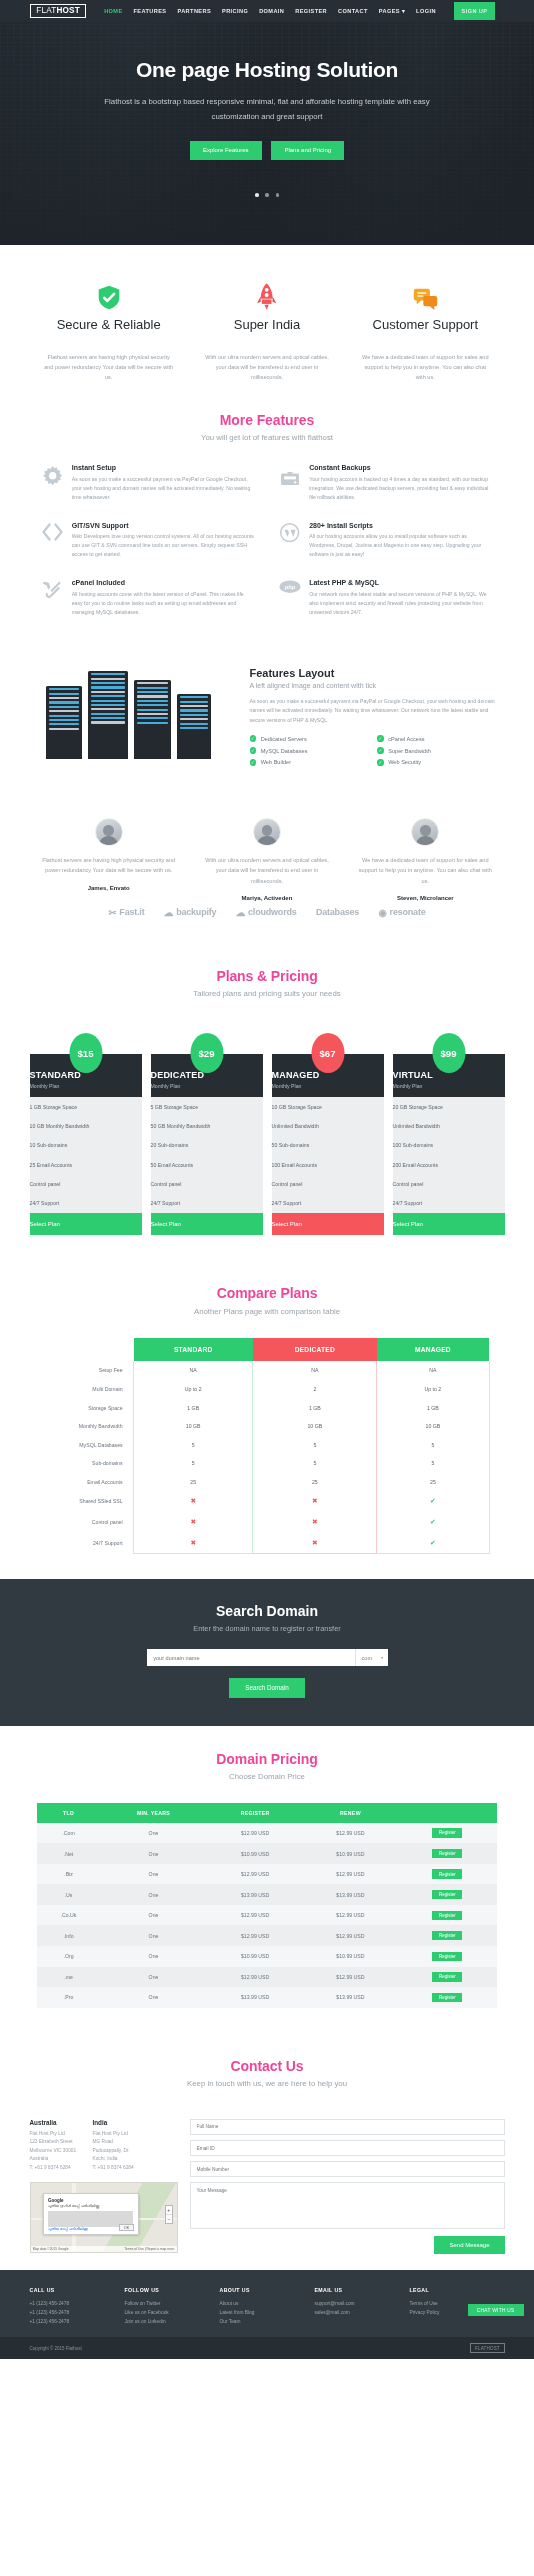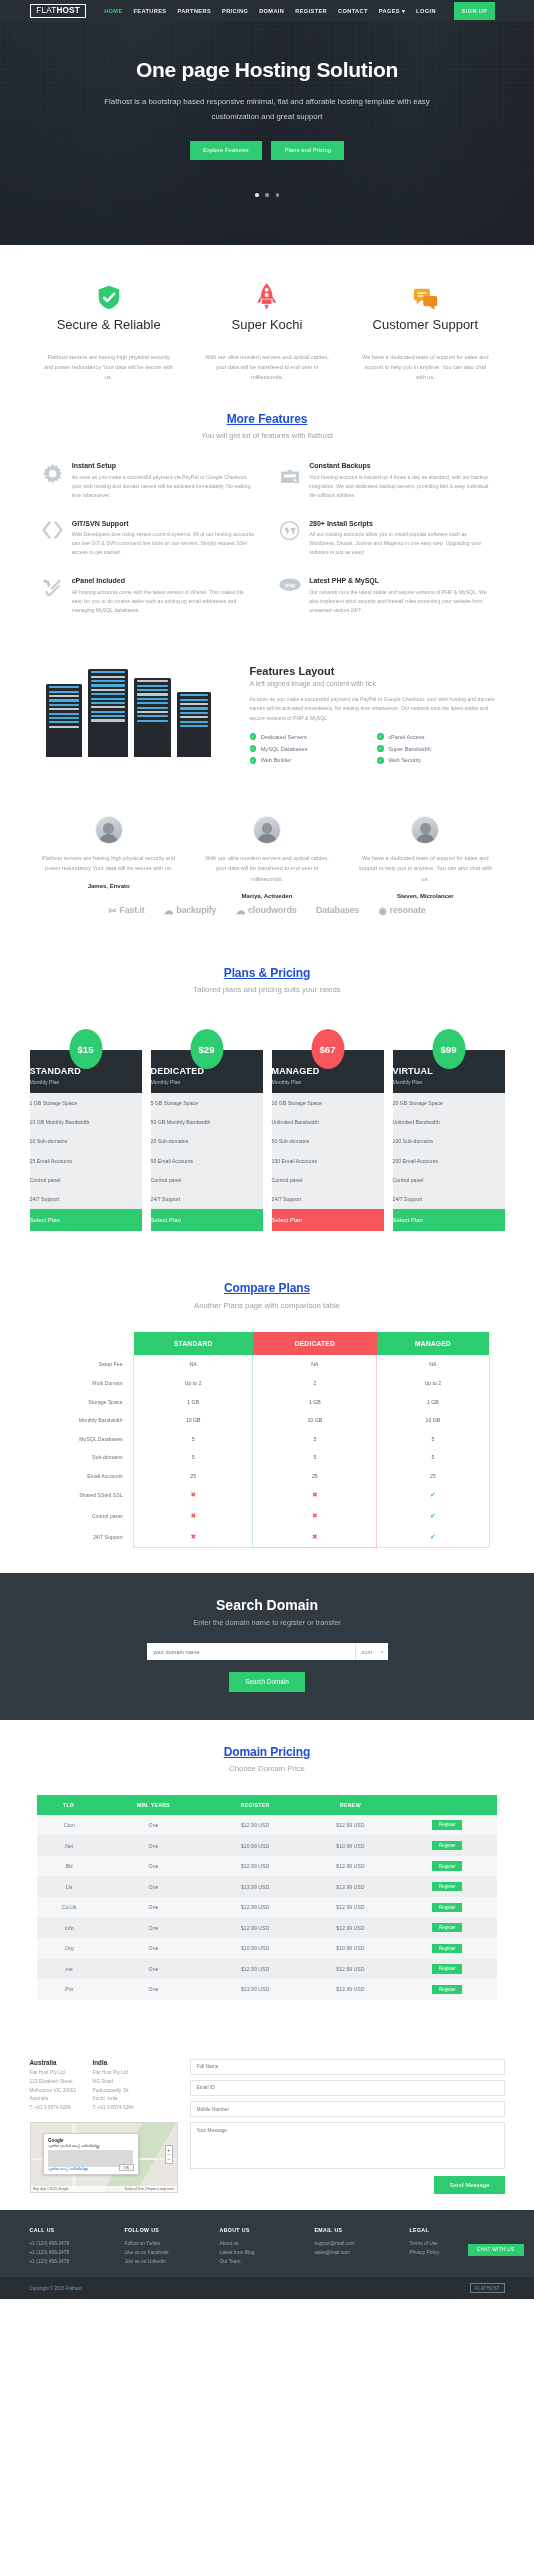--- a/index.html
+++ b/index.html
@@ -83,21 +83,21 @@
   .hero-dots { position:relative; z-index:4; text-align:center; margin-top:30px; }
   .hero-dots span {
     display:inline-block;width:3.7px;height:3.7px;border-radius:50%;
     background:#8a939c;margin:0 2.2px;
   }
   .hero-dots span.on{background:#e4e8eb;}
 
   
   .sec { padding:25px 0; }
   .sec-head { text-align:center; margin-bottom:22px; }
-  .sec-title { font-size:12px; font-weight:700; color:#1d4ed8; letter-spacing:-0.1px;text-decoration:underline; }
+  .sec-title { font-size:14px; font-weight:700; color:#ec4899; letter-spacing:-0.1px; }
   .sec-sub { font-size:7.8px; color:#9aa3ac; margin-top:5.2px; }
 
   
   .fcards { display:flex; }
   .fcard { flex:1; text-align:center; padding:0 13.4px; }
   .fcard-ico { height:31px; display:flex; align-items:flex-end; justify-content:center; margin-bottom:7.4px; }
   .fcard h3 { font-size:13px; font-weight:400; color:#262d33; margin-bottom:21px; }
   .fcard p { font-size:5.6px; color:#98a1aa; line-height:1.75; }
 
   
@@ -326,21 +326,21 @@
             <svg width="19.3" height="27" viewBox="0 0 26 36">
               <path d="M13 0 C19 6 21 14 21 21 H5 C5 14 7 6 13 0 Z" fill="#f5565b"></path>
               <path d="M5 18 L0 27 L5 25 Z" fill="#e8484e"></path>
               <path d="M21 18 L26 27 L21 25 Z" fill="#e8484e"></path>
               <rect x="6.5" y="22" width="13" height="6" fill="#f5565b"></rect>
               <circle cx="13" cy="9" r="2.6" fill="#fff"></circle>
               <circle cx="13" cy="16" r="2.6" fill="#fff"></circle>
               <path d="M10 29 L13 36 L16 29 Z" fill="#f5565b"></path>
             </svg>
           </div>
-          <h3>Super Kochi</h3>
+          <h3>Super India</h3>
           <p>With our ultra mordern servers and optical cables, your data will be transfered to end user in milliseconds.</p>
         </div>
 
         <div class="fcard">
           <div class="fcard-ico">
             <svg width="25" height="22" viewBox="0 0 34 30">
               <path d="M1 4 a3 3 0 0 1 3-3 h16 a3 3 0 0 1 3 3 v10 a3 3 0 0 1 -3 3 h-9 l-6 5 v-5 h-1 a3 3 0 0 1 -3 -3 Z" fill="#f5a623"></path>
               <rect x="6" y="6" width="12" height="1.8" fill="#fff"></rect>
               <rect x="6" y="10" width="8" height="1.8" fill="#fff"></rect>
               <path d="M14 14 a3 3 0 0 1 3 -3 h13 a3 3 0 0 1 3 3 v8 a3 3 0 0 1 -3 3 h-1 v5 l-6 -5 h-6 a3 3 0 0 1 -3 -3 Z" fill="#ef8b1b"></path>
@@ -831,20 +831,24 @@
               <td>$13.99 USD</td>
               <td><span class="dp-reg">Register</span></td>
             </tr>
         </tbody>
       </table>
     </div>
   </section>
 
   <section class="sec" style="padding-bottom:16.3px;">
     <div class="container">
+      <div class="sec-head">
+        <div class="sec-title">Contact Us</div>
+        <div class="sec-sub">Keep in touch with us, we are here to help you</div>
+      </div>
       <div class="contact-cols">
         <div class="c-addr">
           <div class="addr-row">
             <div class="addr">
               <h4>Australia</h4>
               <p style="white-space:pre-line">Flat Host Pty Ltd
 123 Elizabeth Street
 Melbourne VIC 30001
 Australia
 T: +61 9 8374 6284</p>

